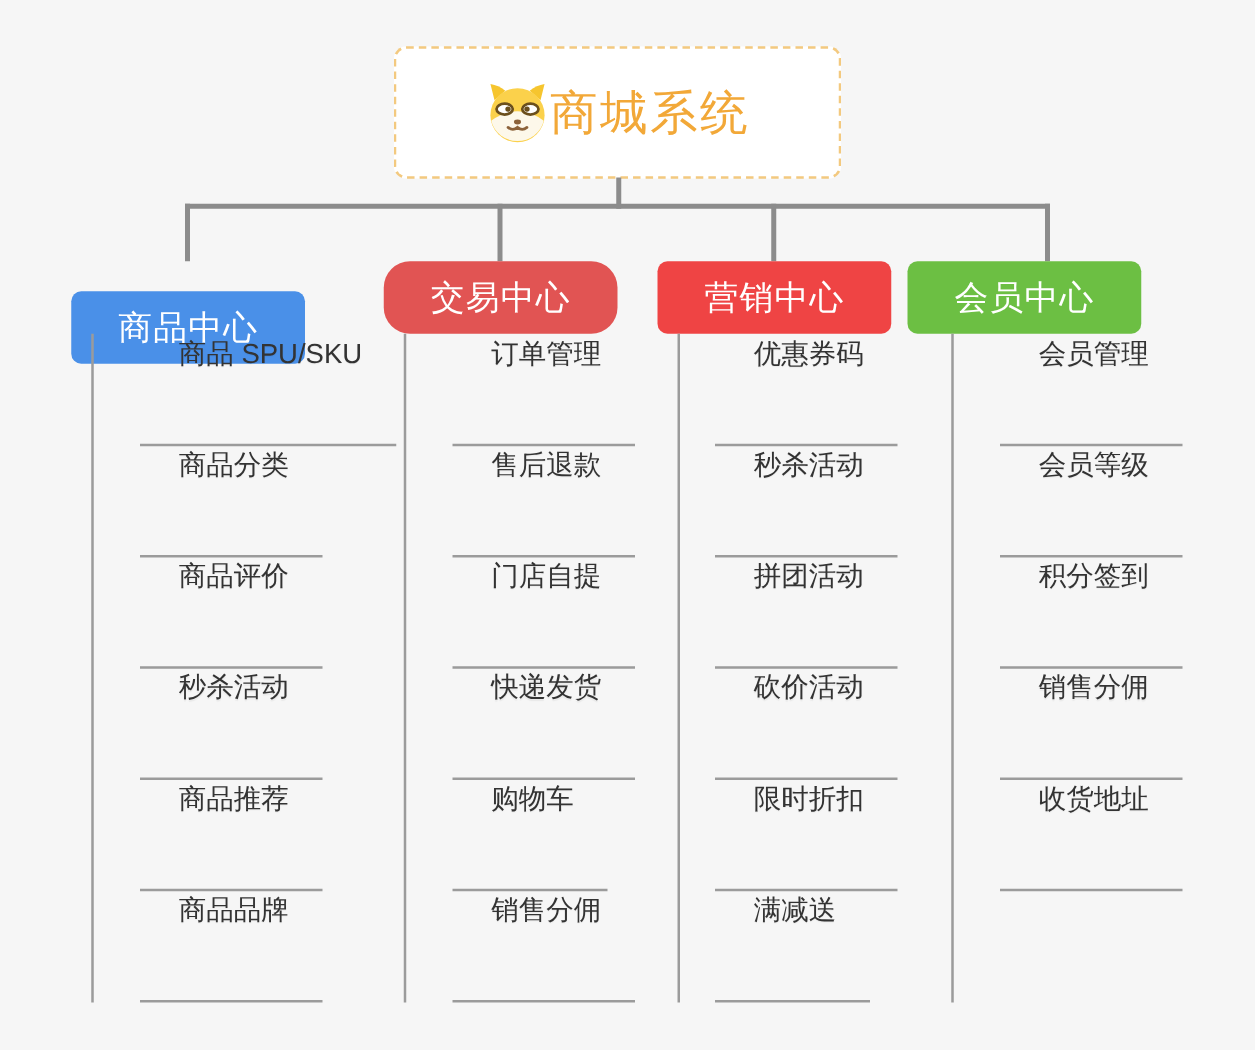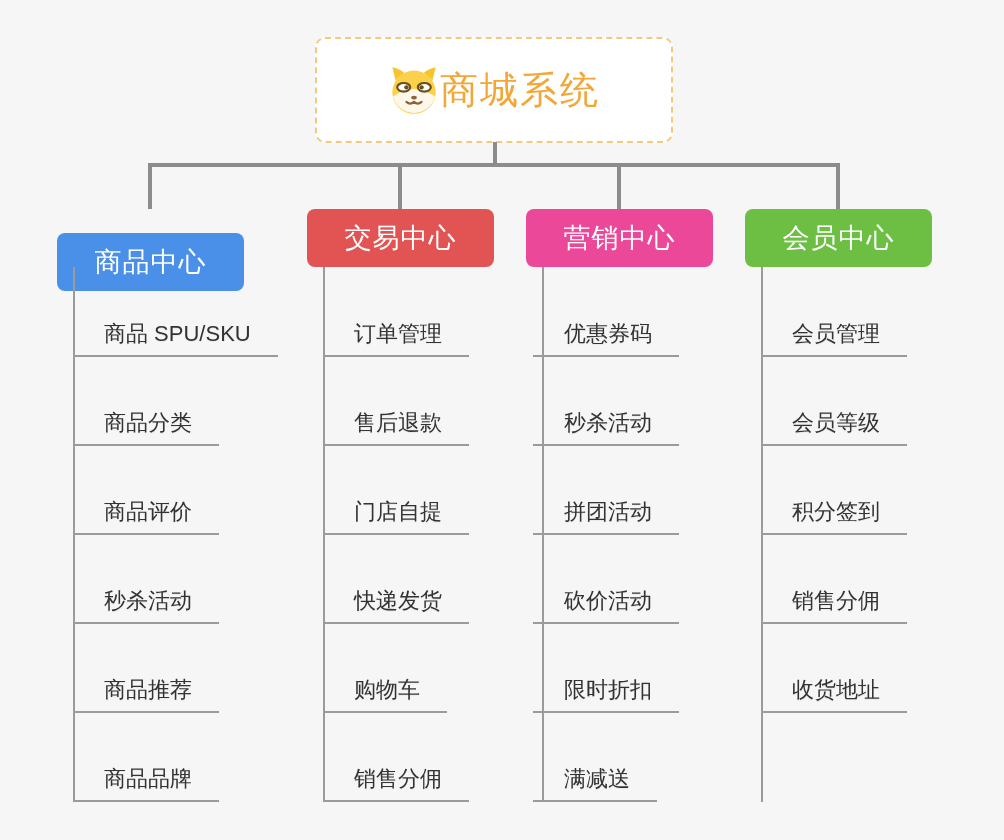--- a/index.html
+++ b/index.html
@@ -56,42 +56,42 @@
     display:flex;
     align-items:center;
     justify-content:center;
     color:#ffffff;
     font-size:27px;
     letter-spacing:1px;
     white-space:nowrap;
     cursor:pointer;
   }
   .branch-1 { left:57px;margin-top:24px; }
-  .branch-2 { left:307px; }
+  .branch-2 { left:307px;border-radius:21px; }
   .branch-3 { left:526px; }
-  .branch-4 { left:745px;text-align:right; }
+  .branch-4 { left:726px;text-align:right; }
 
   
   .trunk { position:absolute; top:267px; width:2px; height:535px; background:#9b9b9b; }
   .trunk-1 { left:73px; }
   .trunk-2 { left:323px; }
   .trunk-3 { left:542px; }
   .trunk-4 { left:761px; }
 
   
   .column { position:absolute; top:268px; }
   .col-1 { left:73px; }
   .col-2 { left:323px; }
   .col-3 { left:533px; }
   .col-4 { left:761px; }
 
   .child {
     height:89px;
     display:flex;
-    align-items:flex-end;
+    margin-left:39px;
   }
   .child-label {
     display:inline-block;
     padding:0 27px 6px 31px;
     border-bottom:2px solid #9b9b9b;
     font-size:22px;
     color:#333333;
     white-space:nowrap;
     text-shadow:0 1px 1px rgba(0,0,0,0.06);
     cursor:pointer;
@@ -120,21 +120,21 @@
 
   <div class="conn conn-root-v"></div>
   <div class="conn conn-h"></div>
   <div class="conn conn-drop conn-drop-1"></div>
   <div class="conn conn-drop conn-drop-2"></div>
   <div class="conn conn-drop conn-drop-3"></div>
   <div class="conn conn-drop conn-drop-4"></div>
 
   <div class="branch-box branch-1" style="background: rgb(74, 144, 232);">商品中心</div>
   <div class="branch-box branch-2" style="background: rgb(225, 84, 83);">交易中心</div>
-  <div class="branch-box branch-3" style="background: #ec4899; text-align: right;">营销中心</div>
+  <div class="branch-box branch-3" style="background: #ef4444; text-align: right;">营销中心</div>
   <div class="branch-box branch-4" style="background: rgb(108, 191, 67);">会员中心</div>
 
   <div class="trunk trunk-1"></div>
   <div class="trunk trunk-2"></div>
   <div class="trunk trunk-3"></div>
   <div class="trunk trunk-4"></div>
 
   <div class="column col-1">
     <div class="child">
         <span class="child-label">商品 SPU/SKU</span>

